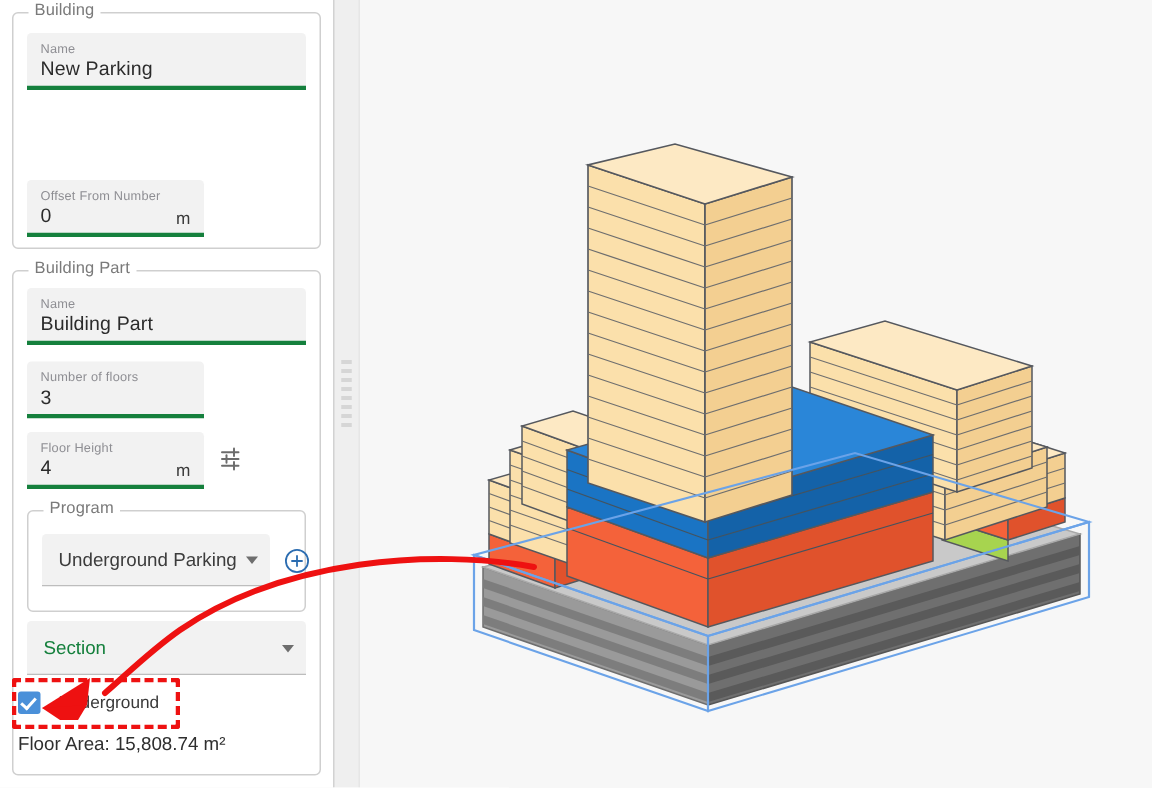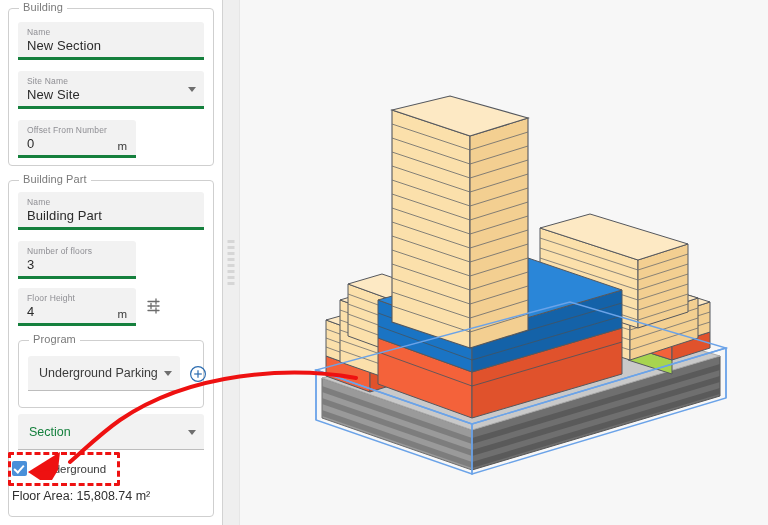--- a/index.html
+++ b/index.html
@@ -149,28 +149,23 @@
 <div id="app">
 
   <div id="panel">
 
     <div class="fieldset" style="left:8px;top:8px;width:206px;height:158px;">
       <div class="legend">Building</div>
     </div>
 
     <div class="field" style="left:18px;top:22px;width:186px;height:38px;">
       <div class="lbl">Name</div>
-      <div class="val">New Section</div>
-    </div>
-
-    <div class="field" style="left:18px;top:71px;width:186px;height:38px;">
-      <div class="lbl">Site Name</div>
-      <div class="val">New Site</div>
-      <span class="caret"></span>
-    </div>
+      <div class="val">New Parking</div>
+    </div>
+
 
     <div class="field" style="left:18px;top:120px;width:118px;height:38px;">
       <div class="lbl">Offset From Number</div>
       <div class="val">0</div>
       <div class="suffix">m</div>
     </div>
 
     <div class="fieldset" style="left:8px;top:180px;width:206px;height:337px;">
       <div class="legend">Building Part</div>
     </div>

